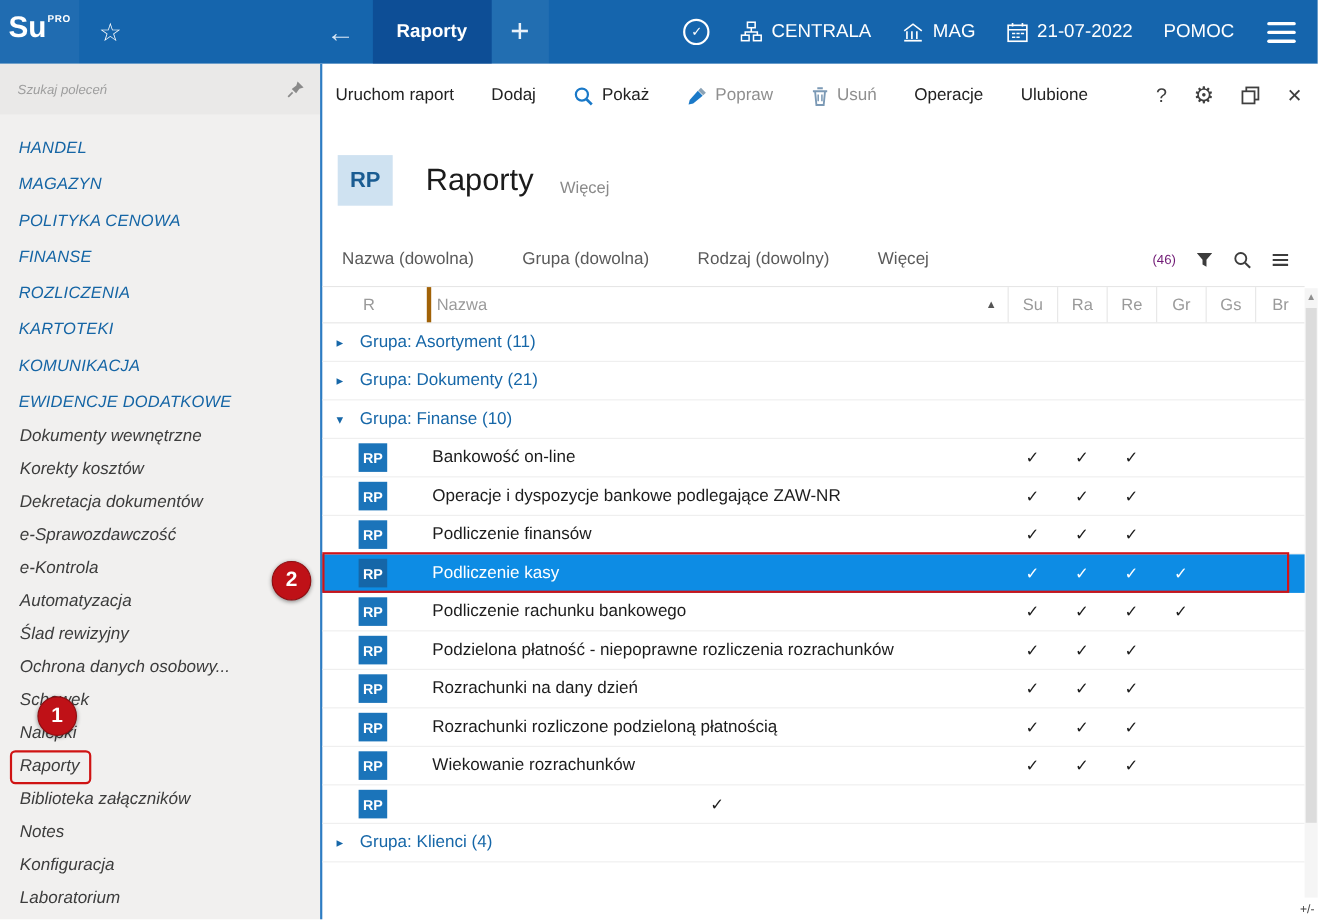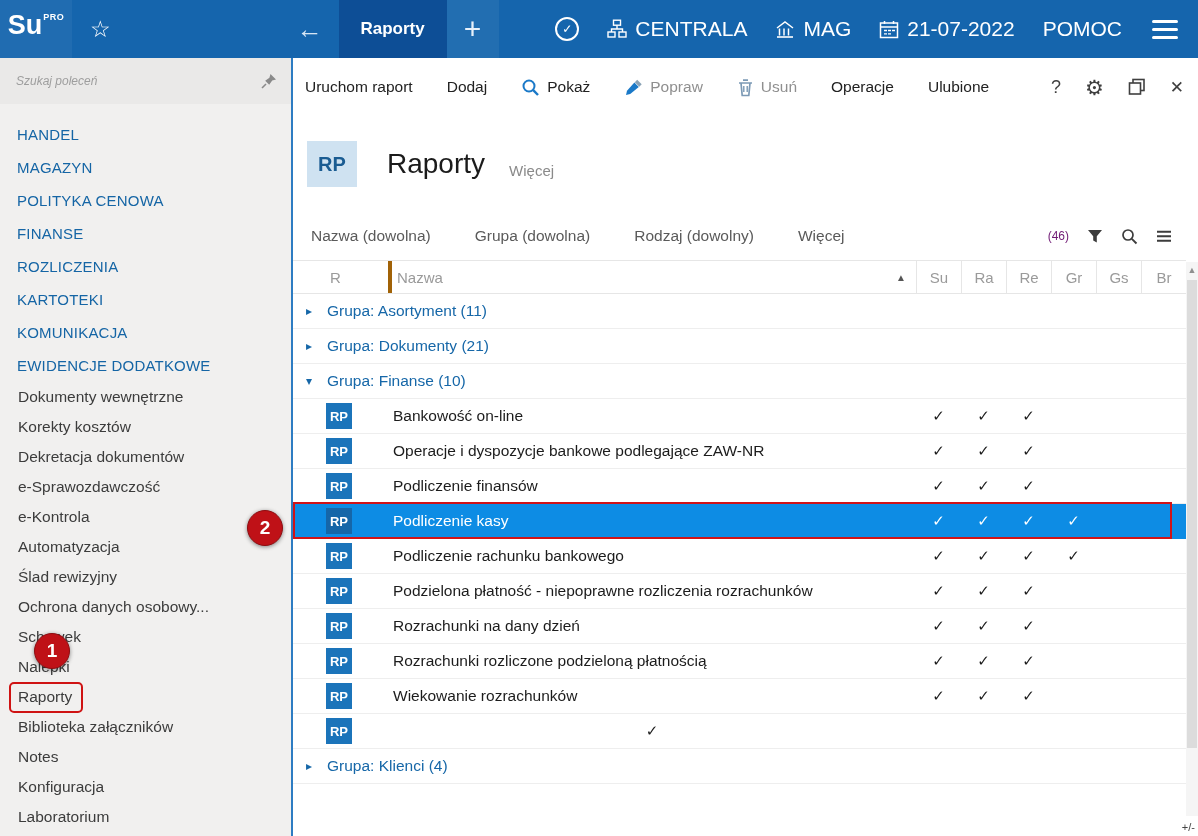--- a/index.html
+++ b/index.html
@@ -8,32 +8,32 @@
   
   .topbar { position:absolute; top:0; left:0; right:0; height:58px; background:#1565ad; display:flex; align-items:center; color:#fff; }
   .logo { width:72px; height:58px; background:rgba(255,255,255,0.05); display:flex; align-items:flex-start; justify-content:center; padding-top:10px; cursor:pointer; }
   .logo .lg-main { font-size:27px; font-weight:700; line-height:30px; }
   .logo sup { font-size:9px; font-weight:700; letter-spacing:.5px; margin-left:1px; line-height:14px; }
   .tb-star { font-size:23px; margin-left:18px; color:#fff; cursor:pointer; }
   .tb-back { margin-left:186px; font-size:26px; color:#d6e5f4; cursor:pointer; line-height:26px; }
   .tb-tab { height:58px; min-width:108px; margin-left:16px; background:#0d4e96; display:flex; align-items:center; justify-content:center; font-size:17px; font-weight:600; padding:0 20px; cursor:pointer; }
   .tb-plus { width:52px; height:58px; display:flex; align-items:center; justify-content:center; font-size:30px; font-weight:300; color:#e8f1fa; background:rgba(255,255,255,0.06); cursor:pointer; }
   .tb-right { margin-left:auto; display:flex; align-items:center; gap:28px; padding-right:18px; }
-  .tb-item { display:flex; align-items:center; gap:8px; font-size:21px; cursor:pointer; white-space:nowrap; }
+  .tb-item { display:flex; align-items:center; gap:8px; font-size:17px; cursor:pointer; white-space:nowrap; }
   .chkcircle { width:24px; height:24px; border:2px solid #fff; border-radius:50%; display:flex; align-items:center; justify-content:center; font-size:12px; color:#fff; cursor:pointer; }
   .hamburger { display:flex; flex-direction:column; gap:5px; cursor:pointer; padding:4px 2px; }
   .hamburger i { display:block; width:26px; height:3px; background:#fff; border-radius:2px; }
 
   
   .sidebar { position:absolute; left:0; top:58px; width:291px; bottom:0; background:#f1f0ef; overflow:hidden; }
   .search-row { height:46px; background:#eae9e8; display:flex; align-items:center; padding:0 14px 0 16px; }
   .search-row input { flex:1; border:none; outline:none; background:transparent; font-size:12px; font-style:italic; color:#555; font-family:"Liberation Sans", sans-serif; }
   .search-row input::placeholder { color:#9e9e9e; font-style:italic; }
   .pin { margin-left:8px; cursor:pointer; display:flex; }
-  .nav { padding-top:14px; }
+  .nav { padding-top:14px;font-style:italic; }
   .cat { height:33px; line-height:33px; padding-left:17px; color:#1565a5; font-size:15px; letter-spacing:.2px; cursor:pointer; white-space:nowrap; }
   .sub { height:30px; line-height:30px; padding-left:18px; color:#3c3c3c; font-size:15.5px; cursor:pointer; white-space:nowrap; }
   .sub .label { display:inline-block; line-height:26px; }
   .sub .label.outlined { border:2px solid #cf1313; border-radius:5px; padding:0 9px 1px 7px; margin-left:-9px; }
 
   
   .main { position:absolute; left:291px; top:58px; right:0; bottom:0; border-left:2px solid #2d7cc2; background:#fff; }
 
   .toolbar { height:58px; display:flex; align-items:center; padding:0 14px 0 12px; gap:34px; }
   .tool { display:flex; align-items:center; gap:7px; font-size:15.5px; color:#222; cursor:pointer; white-space:nowrap; }

